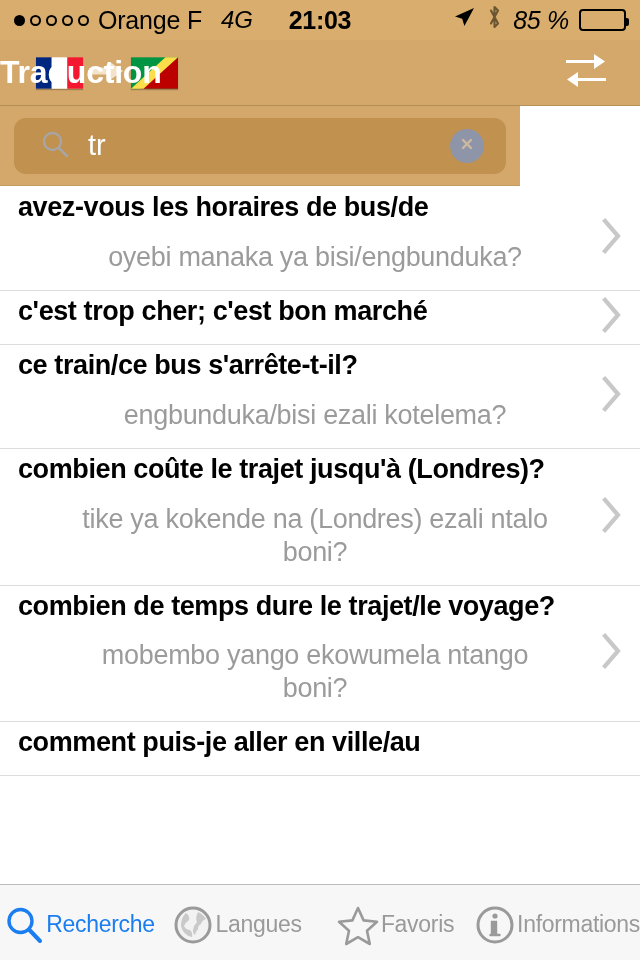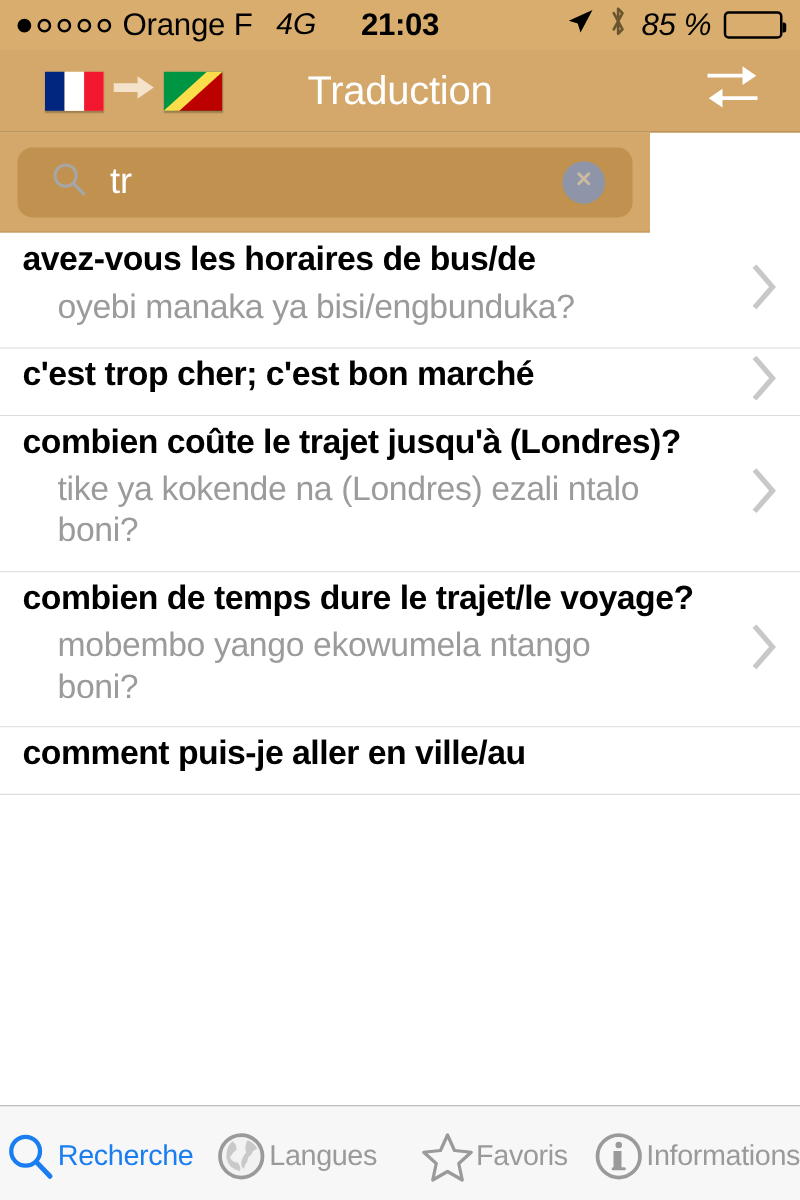--- a/index.html
+++ b/index.html
@@ -67,22 +67,22 @@
     border-bottom: 1px solid #b48f57;
   }
   .flagpair {
     display: flex; align-items: center; gap: 7px;
     margin-left: 36px;
   }
   .flag { width: 47px; height: 32px; display: block; box-shadow: 0 1px 1px rgba(0,0,0,.25); }
   .arrow-ico { display: block; }
   .nav-title {
     position: absolute; left: 0; right: 0;
-    text-align: center;
-    color: #ffffff; font-size: 32px; font-weight: normal;
+    text-align: left;
+    color: #ffffff; font-size: 32px; font-weight: bold;
     letter-spacing: -0.2px;
     pointer-events: none;
   }
   .swap-btn {
     margin-left: auto; margin-right: 26px; z-index: 2;
     width: 56px; height: 46px;
     display: flex; align-items: center; justify-content: center;
   }
 
   
@@ -129,21 +129,22 @@
   }
   .row:last-child { border-bottom: 1px solid #dcdcdc; }
   .row .src {
     font-size: 27px; font-weight: bold; color: #000000;
     line-height: 1.22; letter-spacing: -0.4px;
   }
   .row .tgt {
     font-size: 27px; color: #9b9b9b;
     line-height: 1.22; letter-spacing: -0.3px;
     padding-left: 28px;
-    margin-top: 5px;
+    margin-top: 17px;
+    text-align: center;
   }
   .row .tgt div { white-space: nowrap; }
   .row .chev {
     position: absolute; right: 16px; top: 50%;
     transform: translateY(-50%);
   }
 
   
   .tabbar {
     position: absolute; bottom: 0; left: 0;
@@ -262,20 +263,29 @@
             <path d="M5 4 L18 19 L5 34" fill="none" stroke="#c8c8c8" stroke-width="4.2" stroke-linecap="square"></path>
           </svg></span>
       </div>
       <div class="row">
         <div class="src">c'est trop cher; c'est bon marché</div>
         <span class="chev"><svg width="24" height="38" viewBox="0 0 24 38">
             <path d="M5 4 L18 19 L5 34" fill="none" stroke="#c8c8c8" stroke-width="4.2" stroke-linecap="square"></path>
           </svg></span>
       </div>
       <div class="row">
+        <div class="src">ce train/ce bus s'arrête-t-il?</div>
+        <div class="tgt">
+          <div>engbunduka/bisi ezali kotelema?</div>
+        </div>
+        <span class="chev"><svg width="24" height="38" viewBox="0 0 24 38">
+            <path d="M5 4 L18 19 L5 34" fill="none" stroke="#c8c8c8" stroke-width="4.2" stroke-linecap="square"></path>
+          </svg></span>
+      </div>
+      <div class="row">
         <div class="src">combien coûte le trajet jusqu'à (Londres)?</div>
         <div class="tgt">
           <div>tike ya kokende na (Londres) ezali ntalo</div>
           <div>boni?</div>
         </div>
         <span class="chev"><svg width="24" height="38" viewBox="0 0 24 38">
             <path d="M5 4 L18 19 L5 34" fill="none" stroke="#c8c8c8" stroke-width="4.2" stroke-linecap="square"></path>
           </svg></span>
       </div>
       <div class="row">

